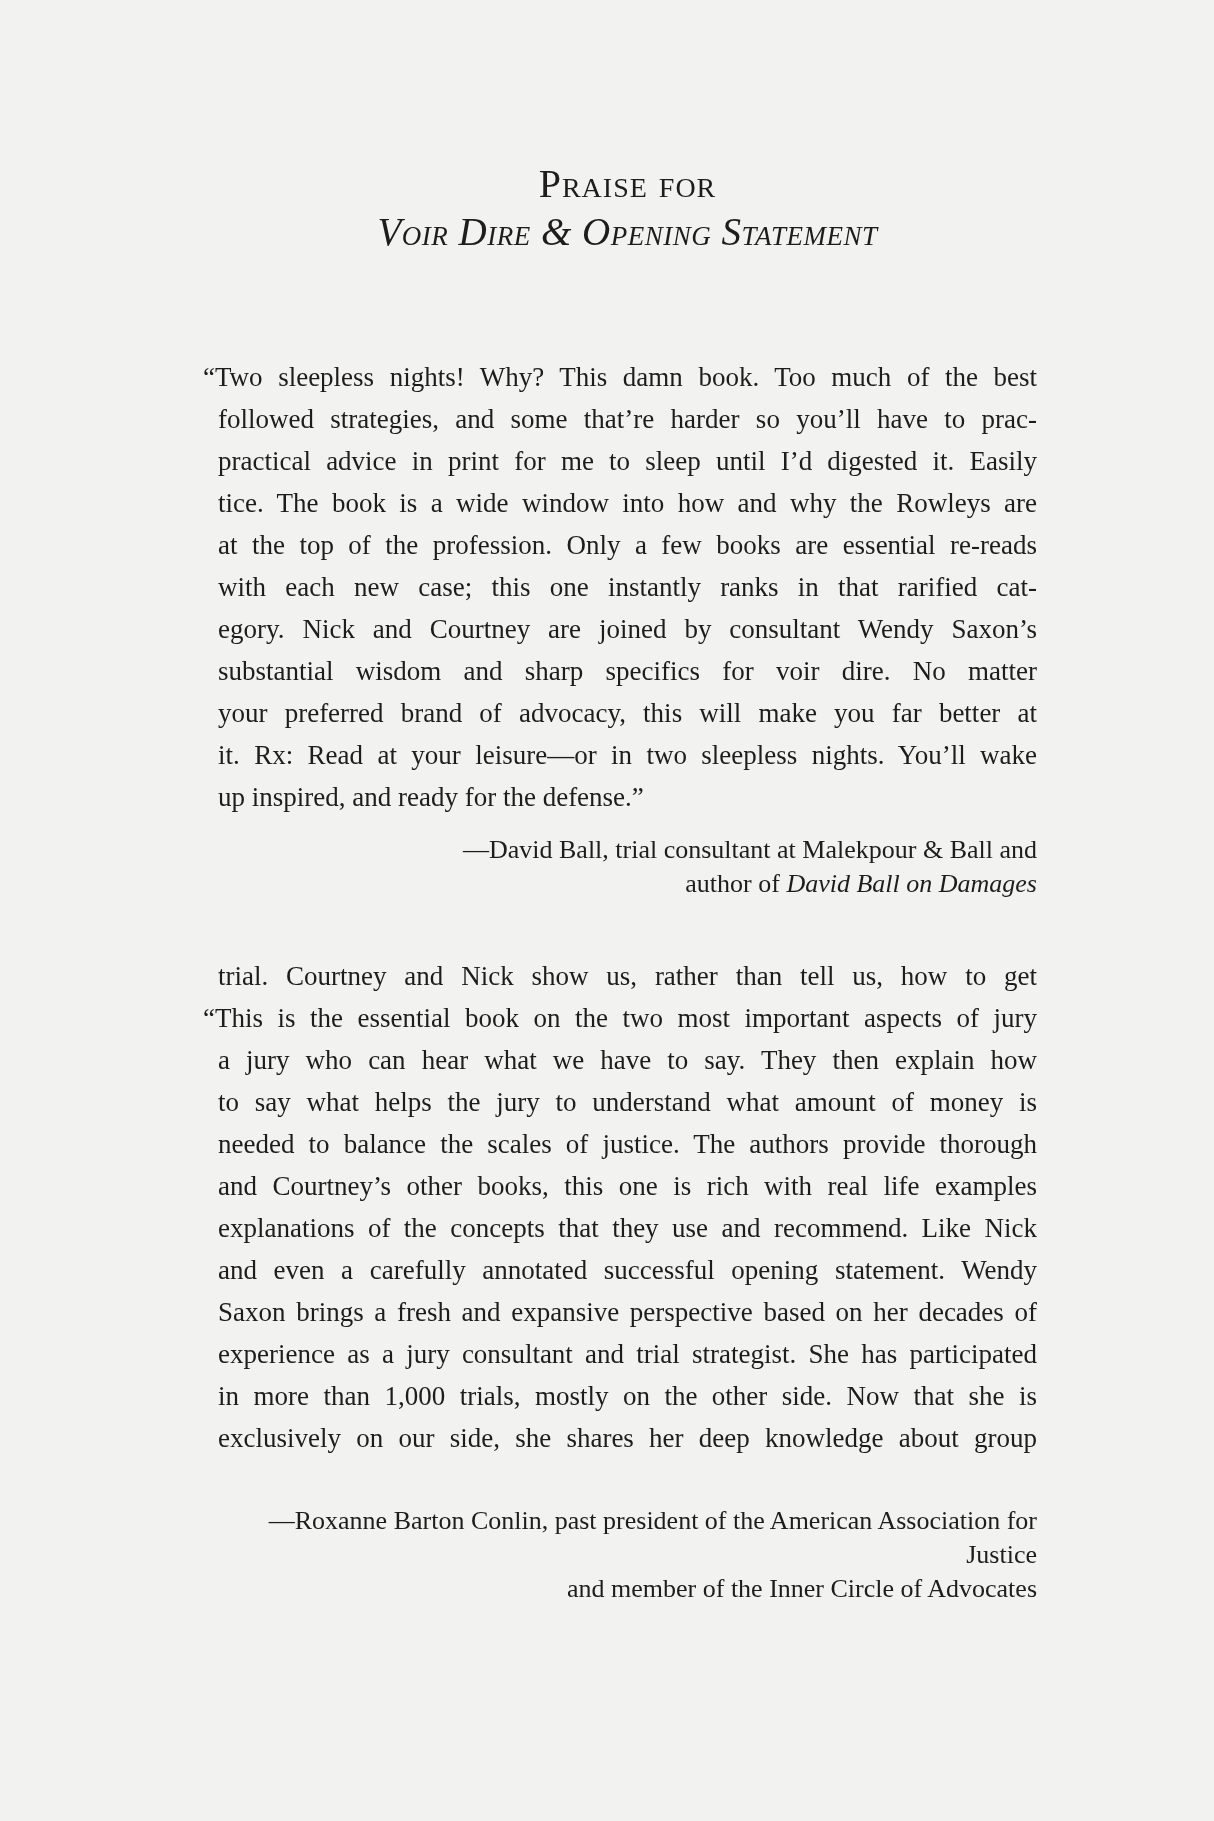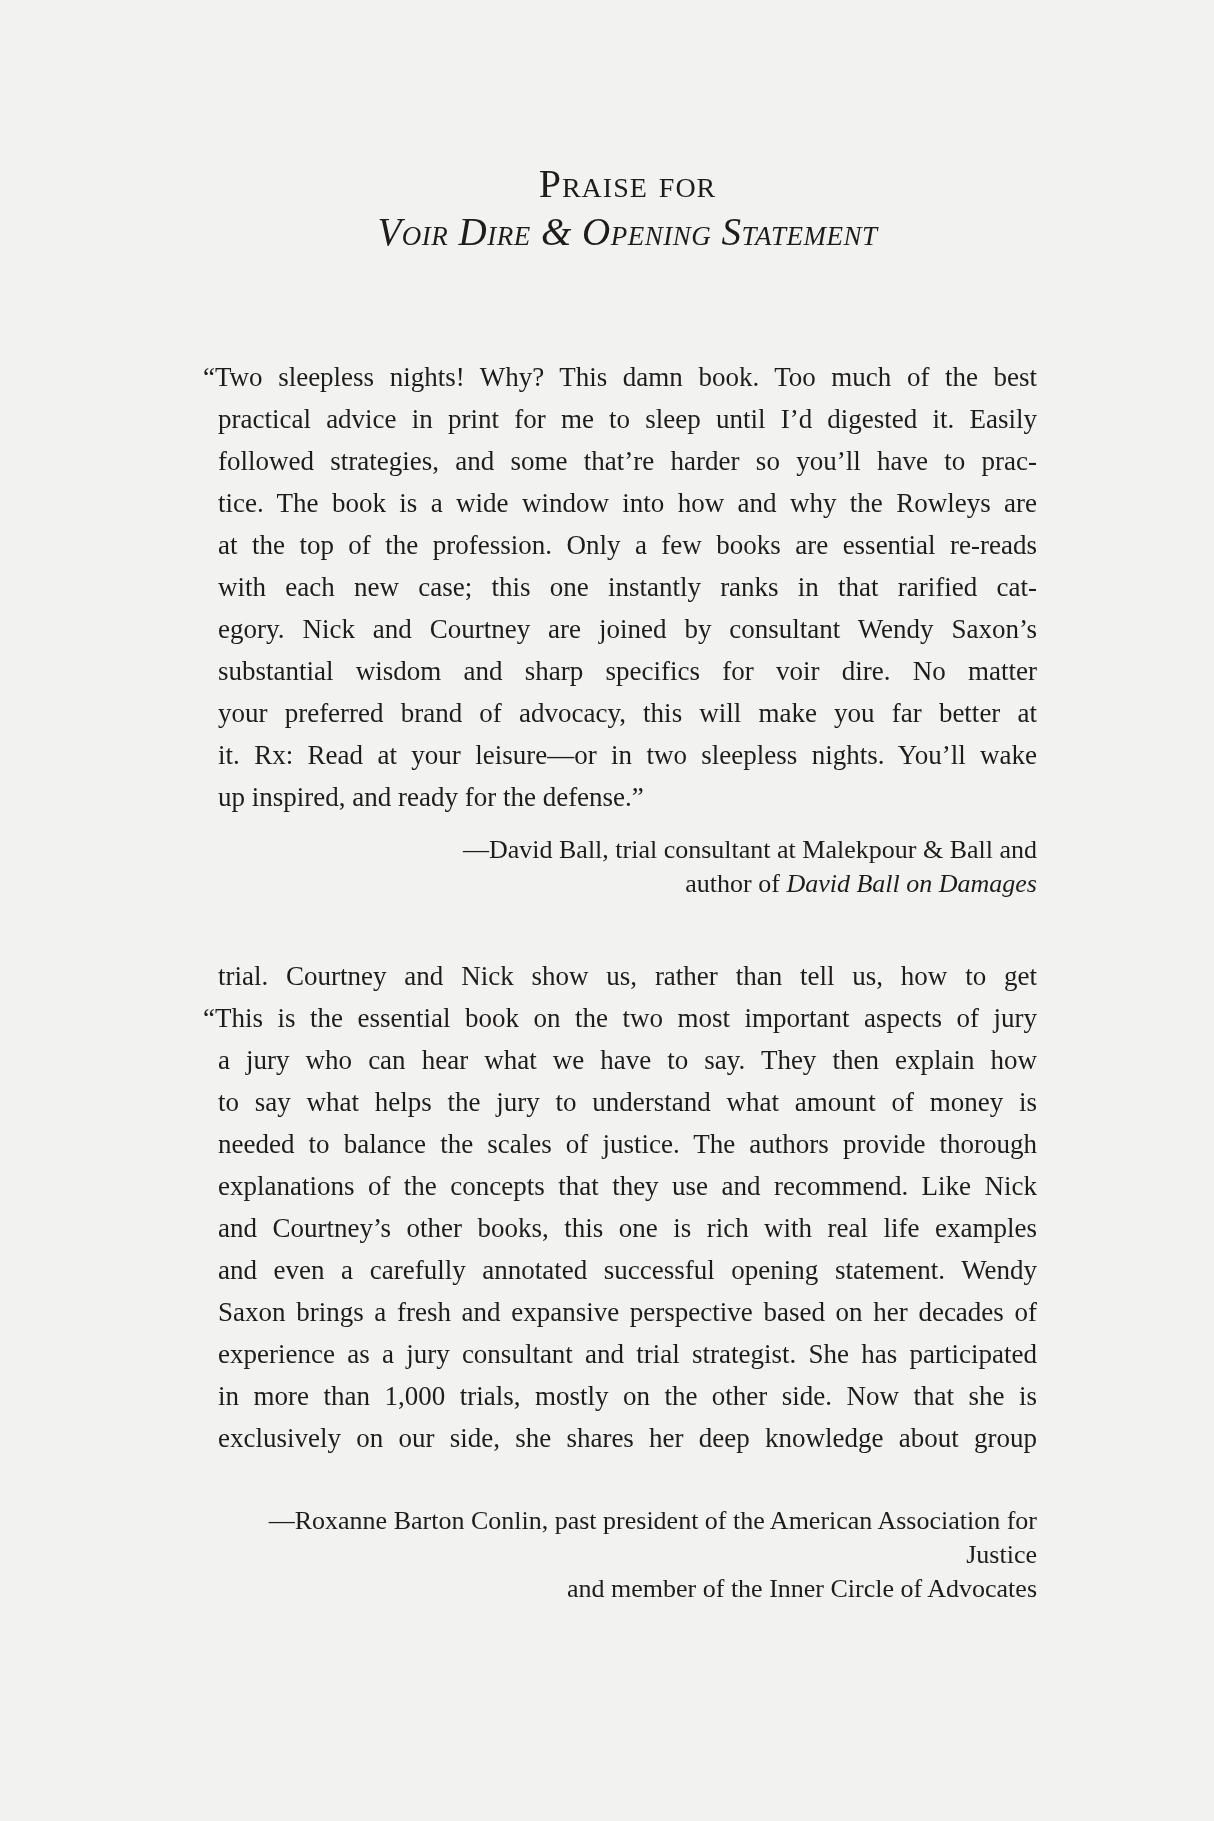--- a/index.html
+++ b/index.html
@@ -72,22 +72,22 @@
 </head>
 <body>
 
 <div class="page">
 
   <div class="textblock heading1">Praise for</div>
   <div class="textblock heading2">Voir Dire &amp; Opening Statement</div>
 
   <div class="textblock blurb blurb1">
     <div class="bline first">“Two sleepless nights! Why? This damn book. Too much of the best</div>
+    <div class="bline">followed strategies, and some that’re harder so you’ll have to prac-</div>
     <div class="bline">practical advice in print for me to sleep until I’d digested it. Easily</div>
-    <div class="bline">followed strategies, and some that’re harder so you’ll have to prac-</div>
     <div class="bline">tice. The book is a wide window into how and why the Rowleys are</div>
     <div class="bline">at the top of the profession. Only a few books are essential re-reads</div>
     <div class="bline">with each new case; this one instantly ranks in that rarified cat-</div>
     <div class="bline">egory. Nick and Courtney are joined by consultant Wendy Saxon’s</div>
     <div class="bline">substantial wisdom and sharp specifics for voir dire. No matter</div>
     <div class="bline">your preferred brand of advocacy, this will make you far better at</div>
     <div class="bline">it. Rx: Read at your leisure—or in two sleepless nights. You’ll wake</div>
     <div class="bline last">up inspired, and ready for the defense.”</div>
   </div>
 
@@ -95,22 +95,22 @@
     <div>—David Ball, trial consultant at Malekpour &amp; Ball and</div>
     <div><span>author of </span><span class="italic">David Ball on Damages</span></div>
   </div>
 
   <div class="textblock blurb blurb2">
     <div class="bline">trial. Courtney and Nick show us, rather than tell us, how to get</div>
     <div class="bline first">“This is the essential book on the two most important aspects of jury</div>
     <div class="bline">a jury who can hear what we have to say. They then explain how</div>
     <div class="bline">to say what helps the jury to understand what amount of money is</div>
     <div class="bline">needed to balance the scales of justice. The authors provide thorough</div>
+    <div class="bline">and Courtney’s other books, this one is rich with real life examples</div>
     <div class="bline">explanations of the concepts that they use and recommend. Like Nick</div>
-    <div class="bline">and Courtney’s other books, this one is rich with real life examples</div>
     <div class="bline">and even a carefully annotated successful opening statement. Wendy</div>
     <div class="bline">Saxon brings a fresh and expansive perspective based on her decades of</div>
     <div class="bline">experience as a jury consultant and trial strategist. She has participated</div>
     <div class="bline">in more than 1,000 trials, mostly on the other side. Now that she is</div>
     <div class="bline">exclusively on our side, she shares her deep knowledge about group</div>
   </div>
 
   <div class="textblock attribution attr2">
     <div>—Roxanne Barton Conlin, past president of the American Association for Justice</div>
     <div>and member of the Inner Circle of Advocates</div>

